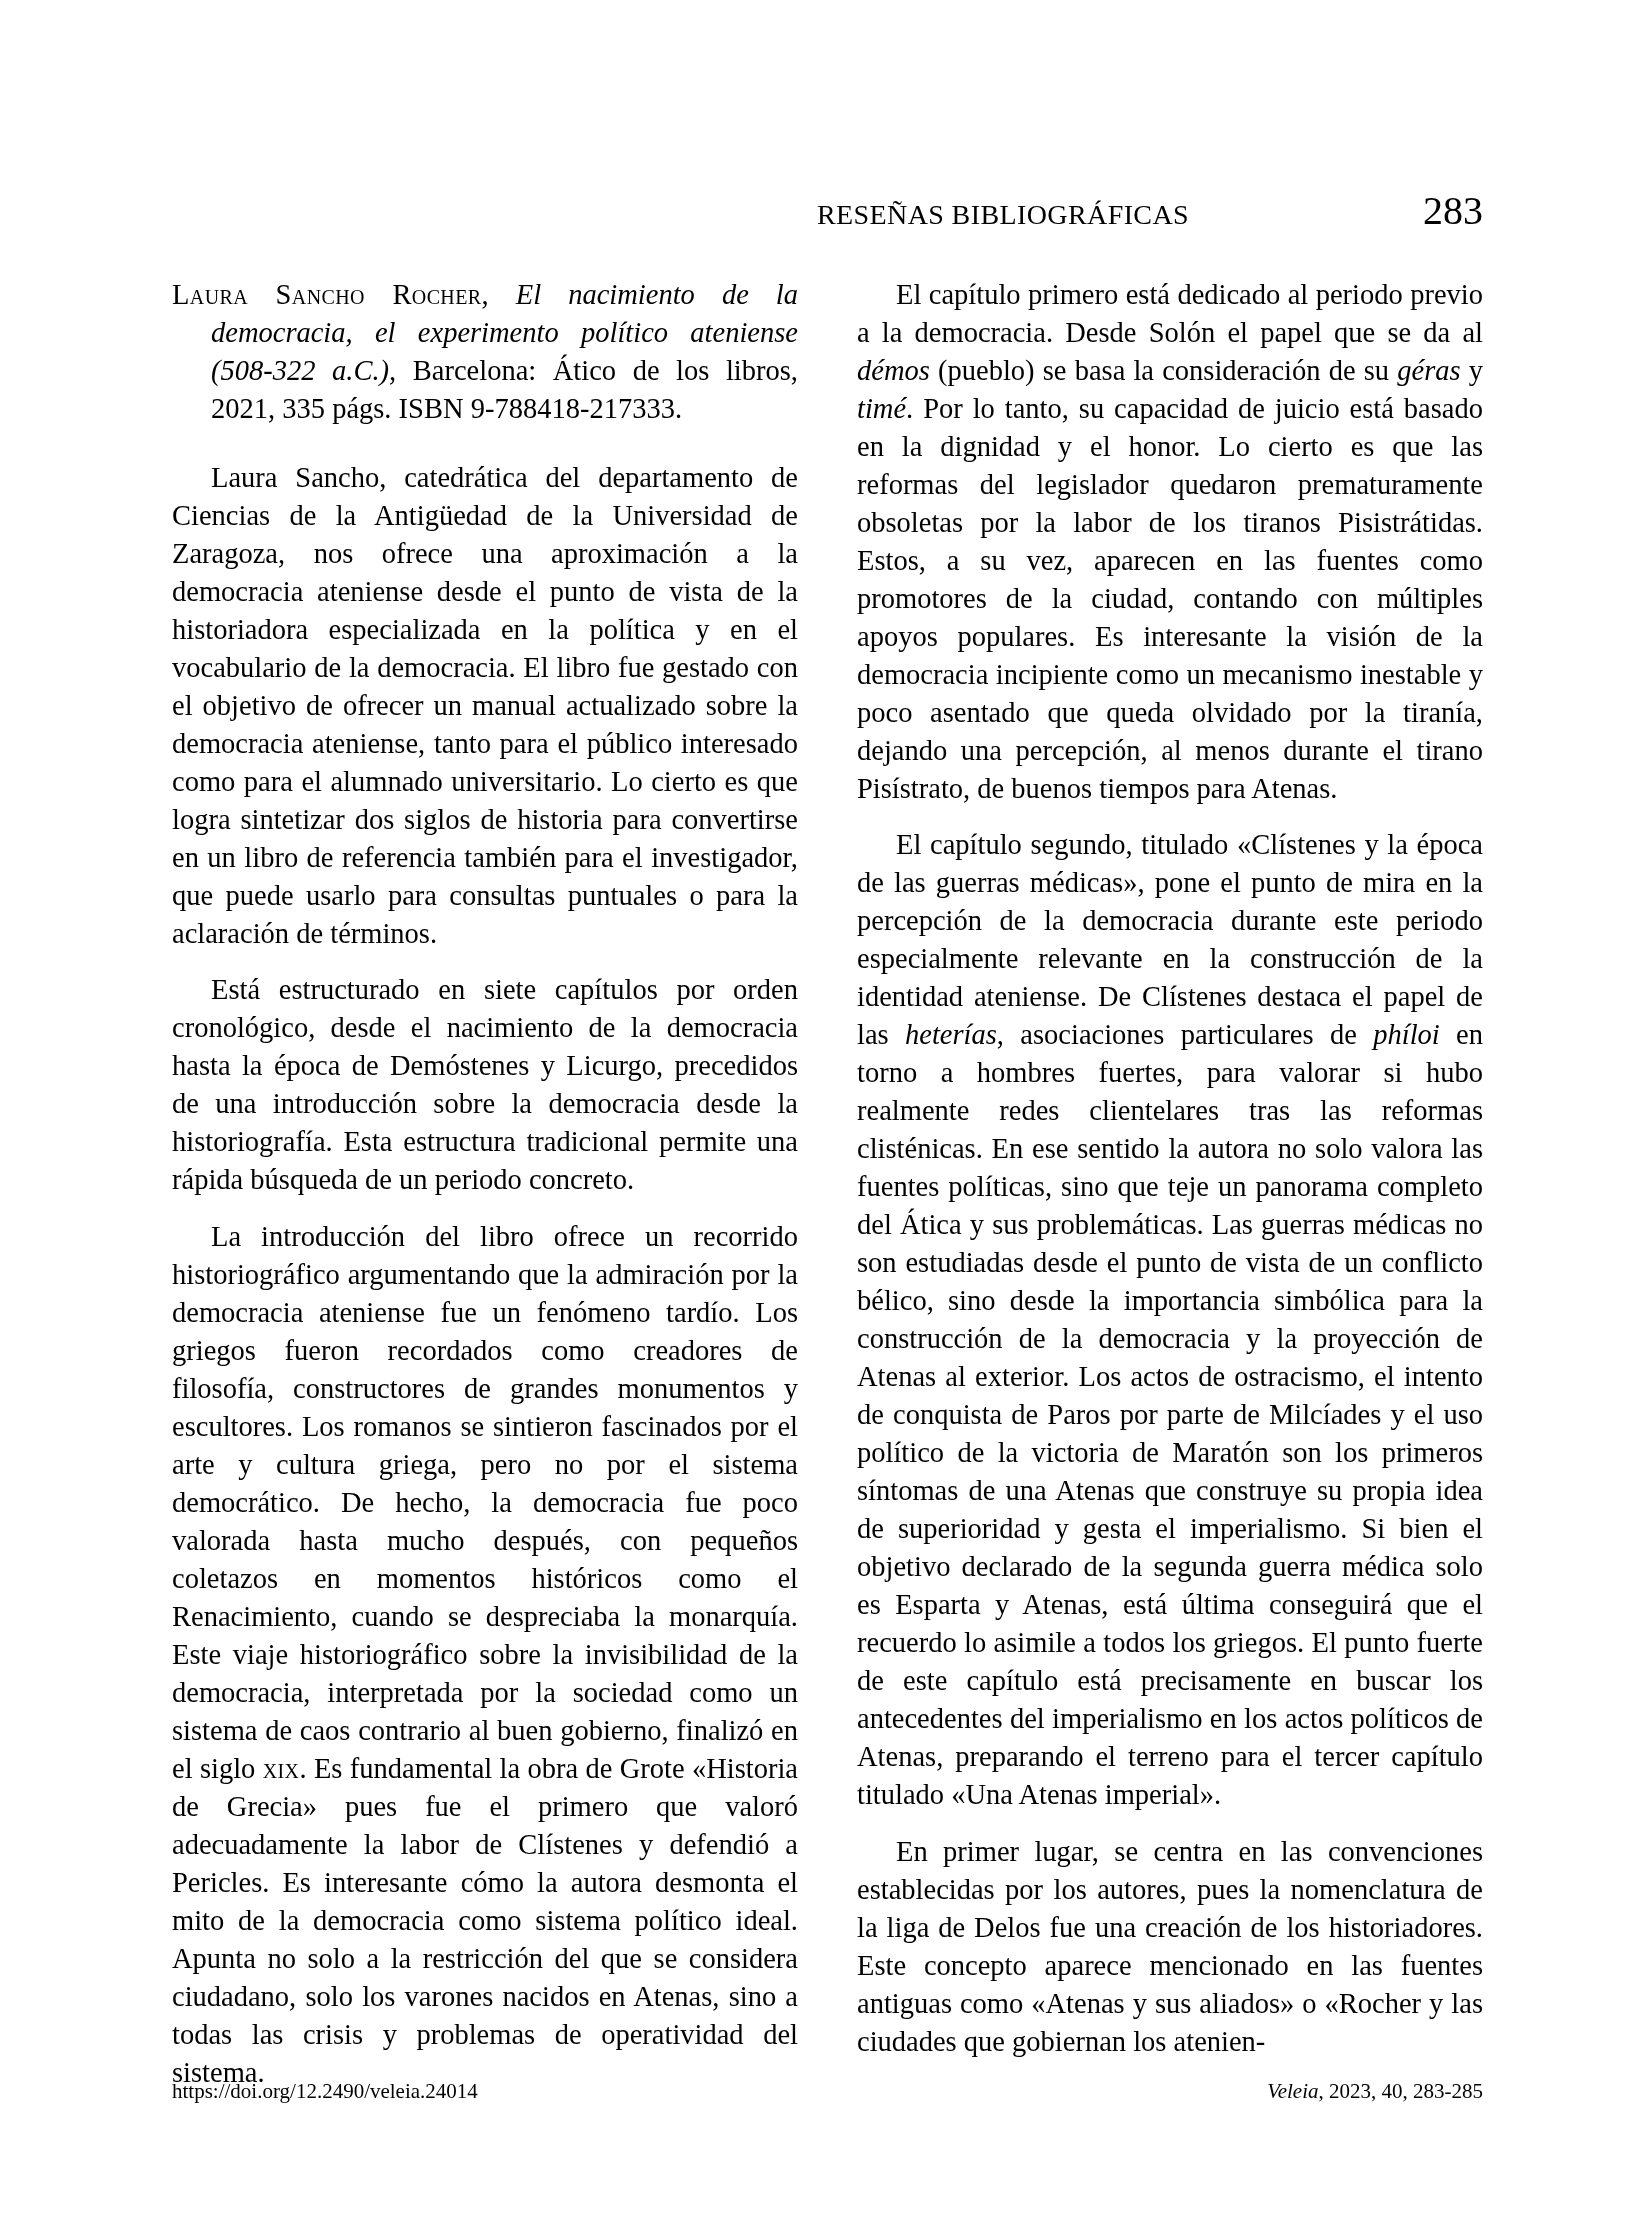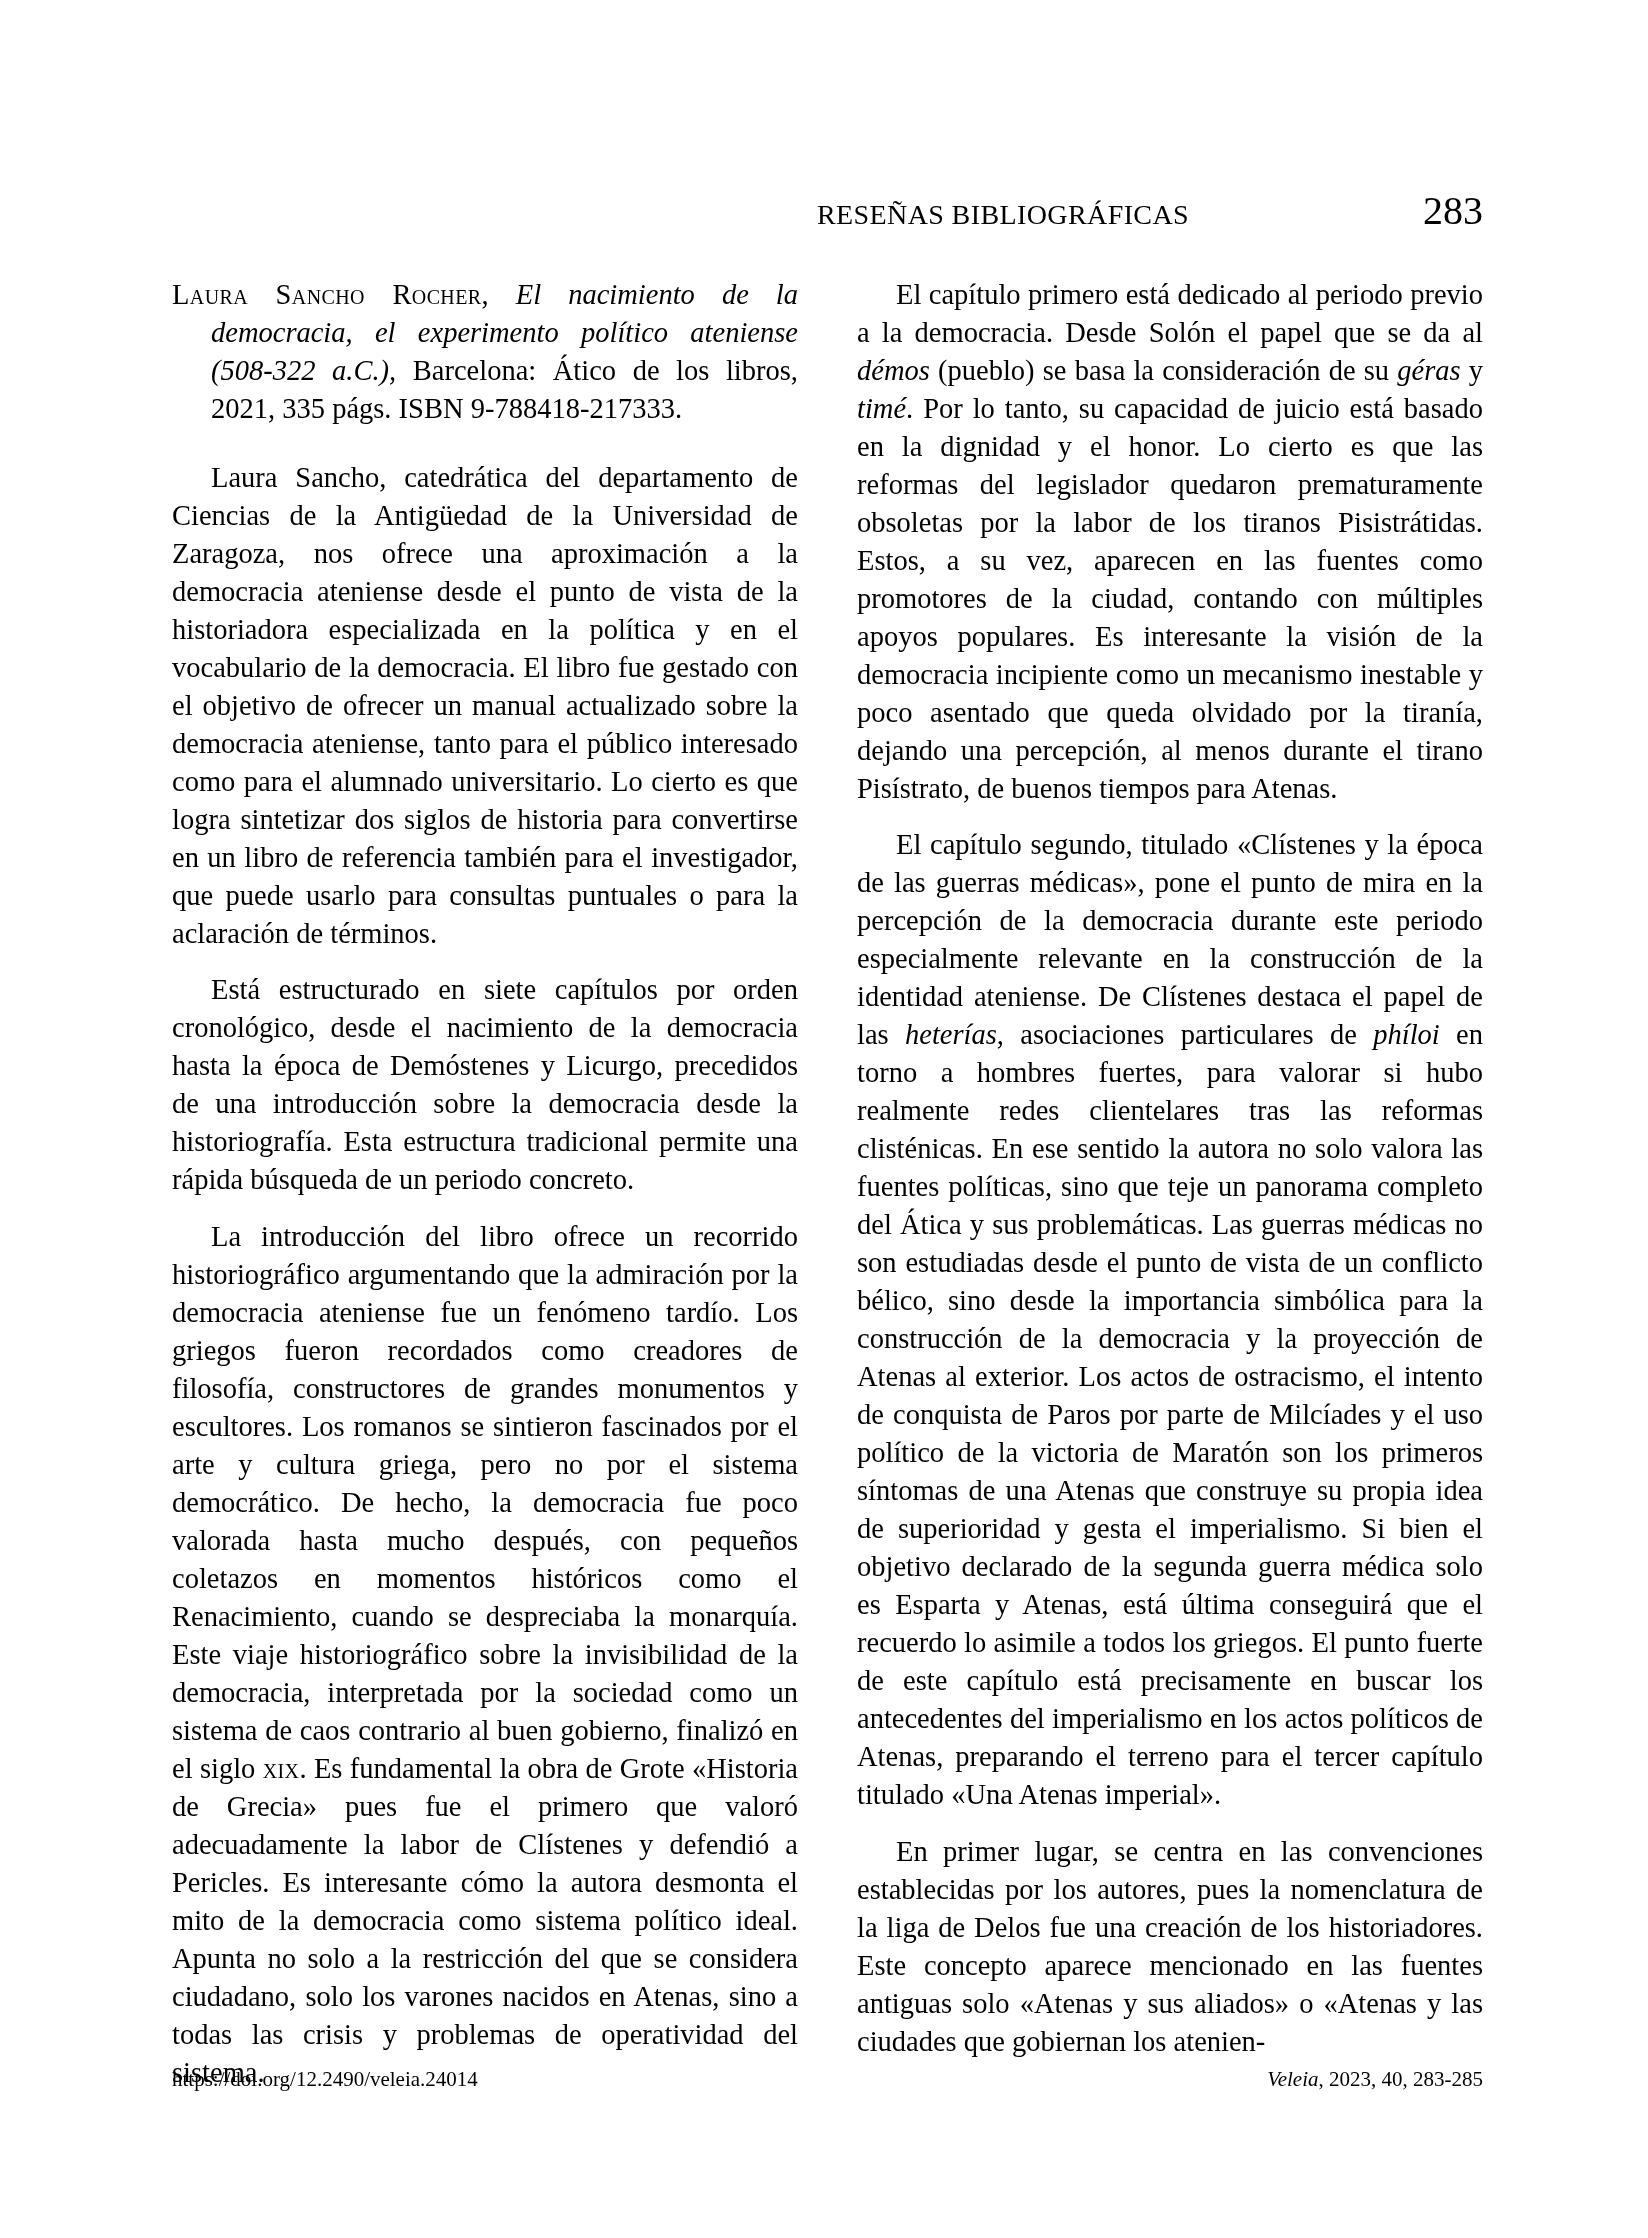--- a/index.html
+++ b/index.html
@@ -97,21 +97,21 @@
     left: 172px;
     top: 2067px;
     width: 1311px;
     display: flex;
     justify-content: space-between;
     align-items: baseline;
     font-size: 21px;
     line-height: 1.2;
   }
   .footer-doi { white-space: nowrap; }
-  .footer-cite { white-space: nowrap; }
+  .footer-cite { white-space: nowrap; margin-top: 12px; }
 </style>
 </head>
 <body>
 
 <div class="page">
 
   <div class="running-head">
     <div class="rh-spacer"></div>
     <div class="rh-title">RESEÑAS BIBLIOGRÁFICAS</div>
     <div class="rh-pageno">283</div>
@@ -132,21 +132,21 @@
       <p class="para"><span>La introducción del libro ofrece un recorrido historiográfico argumentando que la admiración por la democracia ateniense fue un fenómeno tardío. Los griegos fueron recordados como creadores de filosofía, constructores de grandes monumentos y escultores. Los romanos se sintieron fascinados por el arte y cultura griega, pero no por el sistema democrático. De hecho, la democracia fue poco valorada hasta mucho después, con pequeños coletazos en momentos históricos como el Renacimiento, cuando se despreciaba la monarquía. Este viaje historiográfico sobre la invisibilidad de la democracia, interpretada por la sociedad como un sistema de caos contrario al buen gobierno, finalizó en el siglo </span><span class="smallcaps">xix</span><span>. Es fundamental la obra de Grote «Historia de Grecia» pues fue el primero que valoró adecuadamente la labor de Clístenes y defendió a Pericles. Es interesante cómo la autora desmonta el mito de la democracia como sistema político ideal. Apunta no solo a la restricción del que se considera ciudadano, solo los varones nacidos en Atenas, sino a todas las crisis y problemas de operatividad del sistema.</span></p>
 
     </div>
 
     <div class="col col-right">
 
       <p class="para first"><span>El capítulo primero está dedicado al periodo previo a la democracia. Desde Solón el papel que se da al </span><span class="ital">démos</span><span> (pueblo) se basa la consideración de su </span><span class="ital">géras</span><span> y </span><span class="ital">timé</span><span>. Por lo tanto, su capacidad de juicio está basado en la dignidad y el honor. Lo cierto es que las reformas del legislador quedaron prematuramente obsoletas por la labor de los tiranos Pisistrátidas. Estos, a su vez, aparecen en las fuentes como promotores de la ciudad, contando con múltiples apoyos populares. Es interesante la visión de la democracia incipiente como un mecanismo inestable y poco asentado que queda olvidado por la tiranía, dejando una percepción, al menos durante el tirano Pisístrato, de buenos tiempos para Atenas.</span></p>
 
       <p class="para"><span>El capítulo segundo, titulado «Clístenes y la época de las guerras médicas», pone el punto de mira en la percepción de la democracia durante este periodo especialmente relevante en la construcción de la identidad ateniense. De Clístenes destaca el papel de las </span><span class="ital">heterías</span><span>, asociaciones particulares de </span><span class="ital">phíloi</span><span> en torno a hombres fuertes, para valorar si hubo realmente redes clientelares tras las reformas clisténicas. En ese sentido la autora no solo valora las fuentes políticas, sino que teje un panorama completo del Ática y sus problemáticas. Las guerras médicas no son estudiadas desde el punto de vista de un conflicto bélico, sino desde la importancia simbólica para la construcción de la democracia y la proyección de Atenas al exterior. Los actos de ostracismo, el intento de conquista de Paros por parte de Milcíades y el uso político de la victoria de Maratón son los primeros síntomas de una Atenas que construye su propia idea de superioridad y gesta el imperialismo. Si bien el objetivo declarado de la segunda guerra médica solo es Esparta y Atenas, está última conseguirá que el recuerdo lo asimile a todos los griegos. El punto fuerte de este capítulo está precisamente en buscar los antecedentes del imperialismo en los actos políticos de Atenas, preparando el terreno para el tercer capítulo titulado «Una Atenas imperial».</span></p>
 
-      <p class="para">En primer lugar, se centra en las convenciones establecidas por los autores, pues la nomenclatura de la liga de Delos fue una creación de los historiadores. Este concepto aparece mencionado en las fuentes antiguas solo «Atenas y sus aliados» o «Atenas y las ciudades que gobiernan los atenien-</p>
+      <p class="para">En primer lugar, se centra en las convenciones establecidas por los autores, pues la nomenclatura de la liga de Delos fue una creación de los historiadores. Este concepto aparece mencionado en las fuentes antiguas como «Atenas y sus aliados» o «Rocher y las ciudades que gobiernan los atenien-</p>
 
     </div>
 
   </div>
 
   <div class="footer">
     <div class="footer-doi">https://doi.org/12.2490/veleia.24014</div>
     <div class="footer-cite"><span class="ital">Veleia</span><span>, 2023, 40,  283-285</span></div>
   </div>
 

